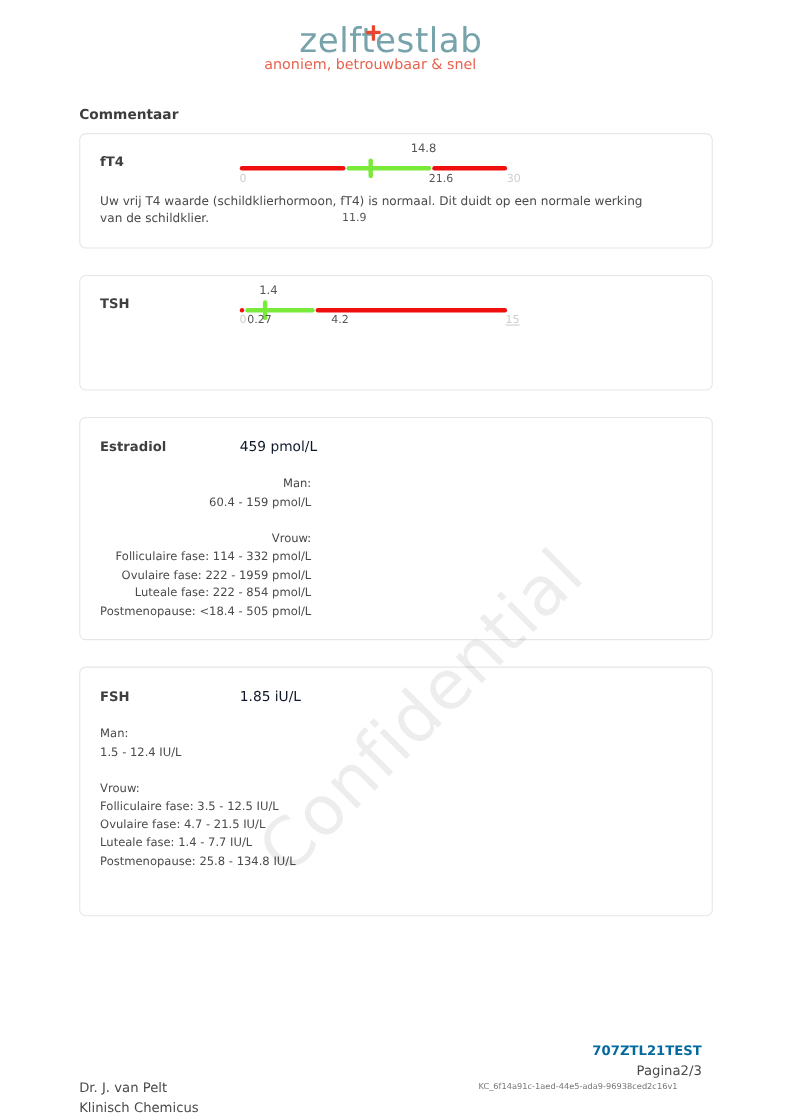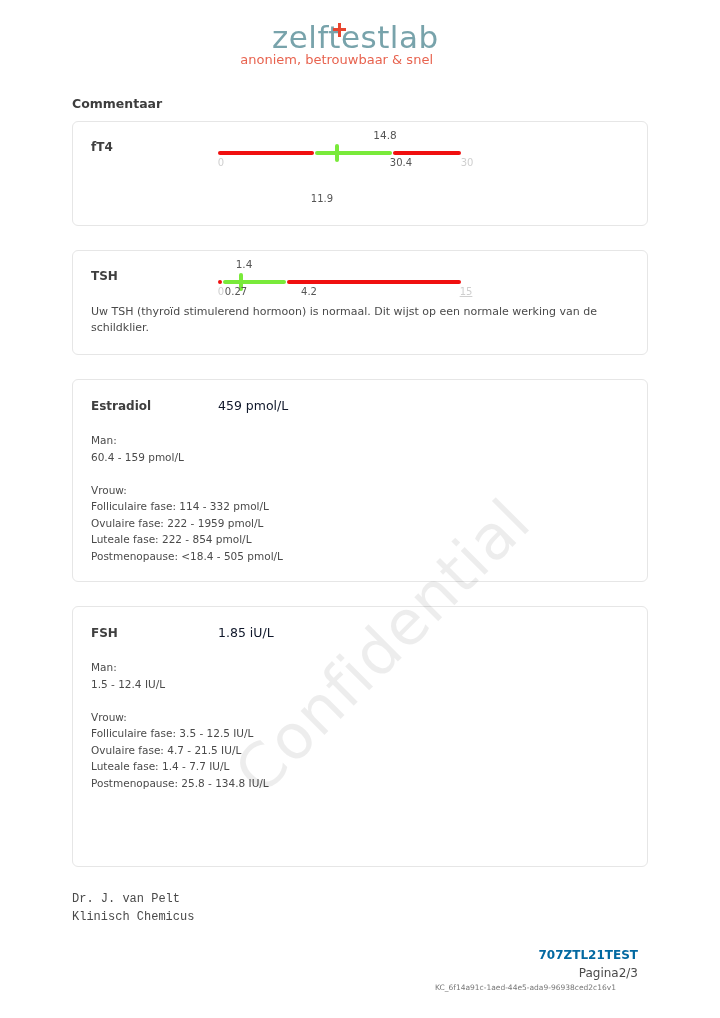--- a/index.html
+++ b/index.html
@@ -155,25 +155,24 @@
       transform: rotate(-45deg);
       transform-origin: center center;
       white-space: nowrap;
       letter-spacing: 1px;
       pointer-events: none;
     }
 
     .footer-left {
       position: absolute;
       left: 72px;
-      top: 890px;
+      top: 980px;
       font-size: 12px;
       line-height: 18px;
       color: #4a4a4a;
-      font-family: Liberation Mono, monospace;
     }
     .footer-right {
       position: absolute;
       right: 82px;
       top: 946px;
       text-align: right;
     }
     .footer-code {
       font-size: 12px;
       font-weight: bold;
@@ -208,57 +207,57 @@
 <div class="card" style="top:121px; height:105px;">
   <span class="card-label" style="top:18px;">fT4</span>
   <div class="gauge" style="top:6px;">
     <span class="gauge-value" style="left:145px; top:1px;margin-left:22px;">14.8</span>
     <div class="seg red" style="left:0; width:96px; top:23px;"></div>
     <div class="seg green" style="left:97px; width:77px; top:23px;"></div>
     <div class="seg red" style="left:175px; width:68px; top:23px;"></div>
     <div class="marker" style="left:117px; top:16px;"></div>
     <span class="tick faint" style="left:3px; top:29px;">0</span>
     <span class="tick" style="left:104px; top:29px;margin-top:36px;">11.9</span>
-    <span class="tick" style="left:183px; top:29px;">30.4</span>
+    <span class="tick" style="left:183px; top:29px;">21.6</span>
     <span class="tick faint" style="left:249px; top:29px;">30</span>
   </div>
+  <p class="card-desc" style="top:53px;">Uw vrij T4 waarde (schildklierhormoon, fT4) is normaal. Dit duidt op een normale werking van de schildklier.</p>
 </div>
 
 <div class="card" style="top:250px; height:105px;">
   <span class="card-label" style="top:18px;">TSH</span>
   <div class="gauge" style="top:6px;">
     <span class="gauge-value" style="left:26px; top:1px;">1.4</span>
     <div class="seg red" style="left:0; width:4px; top:23px;"></div>
     <div class="seg green" style="left:5px; width:63px; top:23px;"></div>
     <div class="seg red" style="left:69px; width:174px; top:23px;"></div>
     <div class="marker" style="left:21px; top:16px;"></div>
     <span class="tick faint" style="left:3px; top:29px;">0</span>
     <span class="tick" style="left:18px; top:29px;">0.27</span>
     <span class="tick" style="left:76px; top:29px;margin-left:15px;">4.2</span>
     <span class="tick faint" style="left:248px; top:29px;text-decoration:underline;">15</span>
   </div>
-  <p class="card-desc" style="top:53px;">Uw TSH (thyroïd stimulerend hormoon) is normaal. Dit wijst op een normale werking van de schildklier.</p>
-</div>
-
-<div class="card" style="top:379px; height:203px;">
+</div>
+
+<div class="card" style="top:379px; height:203px;text-align:right;">
   <span class="card-label" style="top:19px;">Estradiol</span>
   <span class="hormone-value" style="top:18px;">459 pmol/L</span>
   <div class="ref-block" style="top:52px;">
     <span class="ref-line">Man:</span>
     <span class="ref-line">60.4 - 159 pmol/L</span>
     <span class="ref-gap"></span>
     <span class="ref-line">Vrouw:</span>
     <span class="ref-line">Folliculaire fase: 114 - 332 pmol/L</span>
     <span class="ref-line">Ovulaire fase: 222 - 1959 pmol/L</span>
     <span class="ref-line">Luteale fase: 222 - 854 pmol/L</span>
     <span class="ref-line">Postmenopause: &lt;18.4 - 505 pmol/L</span>
   </div>
 </div>
 
-<div class="card" style="top:606px; height:261px;">
+<div class="card" style="top:606px; height:227px;">
   <span class="card-label" style="top:19px;">FSH</span>
   <span class="hormone-value" style="top:18px;">1.85 iU/L</span>
   <div class="ref-block" style="top:52px;">
     <span class="ref-line">Man:</span>
     <span class="ref-line">1.5 - 12.4 IU/L</span>
     <span class="ref-gap"></span>
     <span class="ref-line">Vrouw:</span>
     <span class="ref-line">Folliculaire fase: 3.5 - 12.5 IU/L</span>
     <span class="ref-line">Ovulaire fase: 4.7 - 21.5 IU/L</span>
     <span class="ref-line">Luteale fase: 1.4 - 7.7 IU/L</span>

